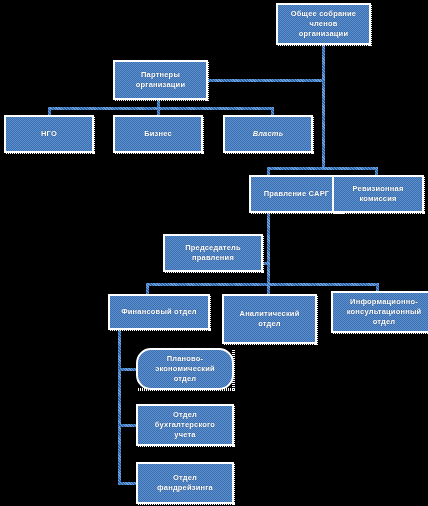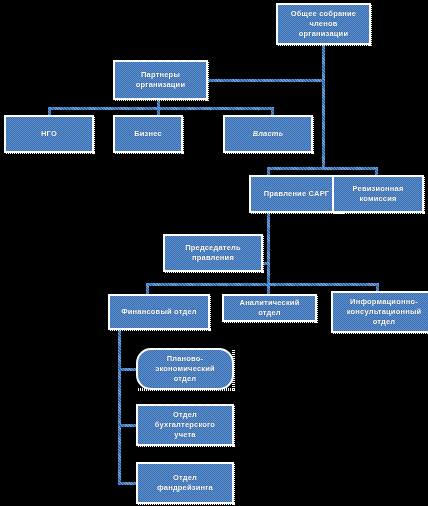--- a/index.html
+++ b/index.html
@@ -76,41 +76,41 @@
 членов
 организации</span>
     </div>
     <div class="node" style="left: 113px; top: 60px; width: 95px; height: 40px;">
       <span>Партнеры
 организации</span>
     </div>
     <div class="node" style="left: 4px; top: 115px; width: 90px; height: 38px;">
       <span>НГО</span>
     </div>
-    <div class="node" style="left: 113px; top: 115px; width: 70px; height: 38px;">
+    <div class="node" style="left: 113px; top: 115px; width: 90px; height: 38px;">
       <span>Бизнес</span>
     </div>
     <div class="node" style="left: 223px; top: 115px; width: 90px; height: 38px; font-style: italic;">
       <span>Власть</span>
     </div>
     <div class="node" style="left: 222px; top: 175px; width: 95px; height: 38px; margin-left: 27px;">
       <span>Правление САРГ</span>
     </div>
     <div class="node" style="left: 163px; top: 234px; width: 100px; height: 38px;">
       <span>Председатель
 правления</span>
     </div>
     <div class="node" style="left: 332px; top: 175px; width: 92px; height: 38px;">
       <span>Ревизионная
 комиссия</span>
     </div>
     <div class="node" style="left: 108px; top: 294px; width: 102px; height: 36px;">
       <span>Финансовый отдел</span>
     </div>
-    <div class="node" style="left: 222px; top: 294px; width: 95px; height: 28px; align-items: center;">
+    <div class="node" style="left: 222px; top: 294px; width: 95px; height: 50px; align-items: center;">
       <span>Аналитический
 отдел</span>
     </div>
     <div class="node" style="left: 331px; top: 291px; width: 106px; height: 42px;">
       <span>Информационно-
 консультационный
 отдел</span>
     </div>
     <div class="node" style="left: 136px; top: 348px; width: 98px; height: 42px; border-radius: 15px;">
       <span>Планово-

